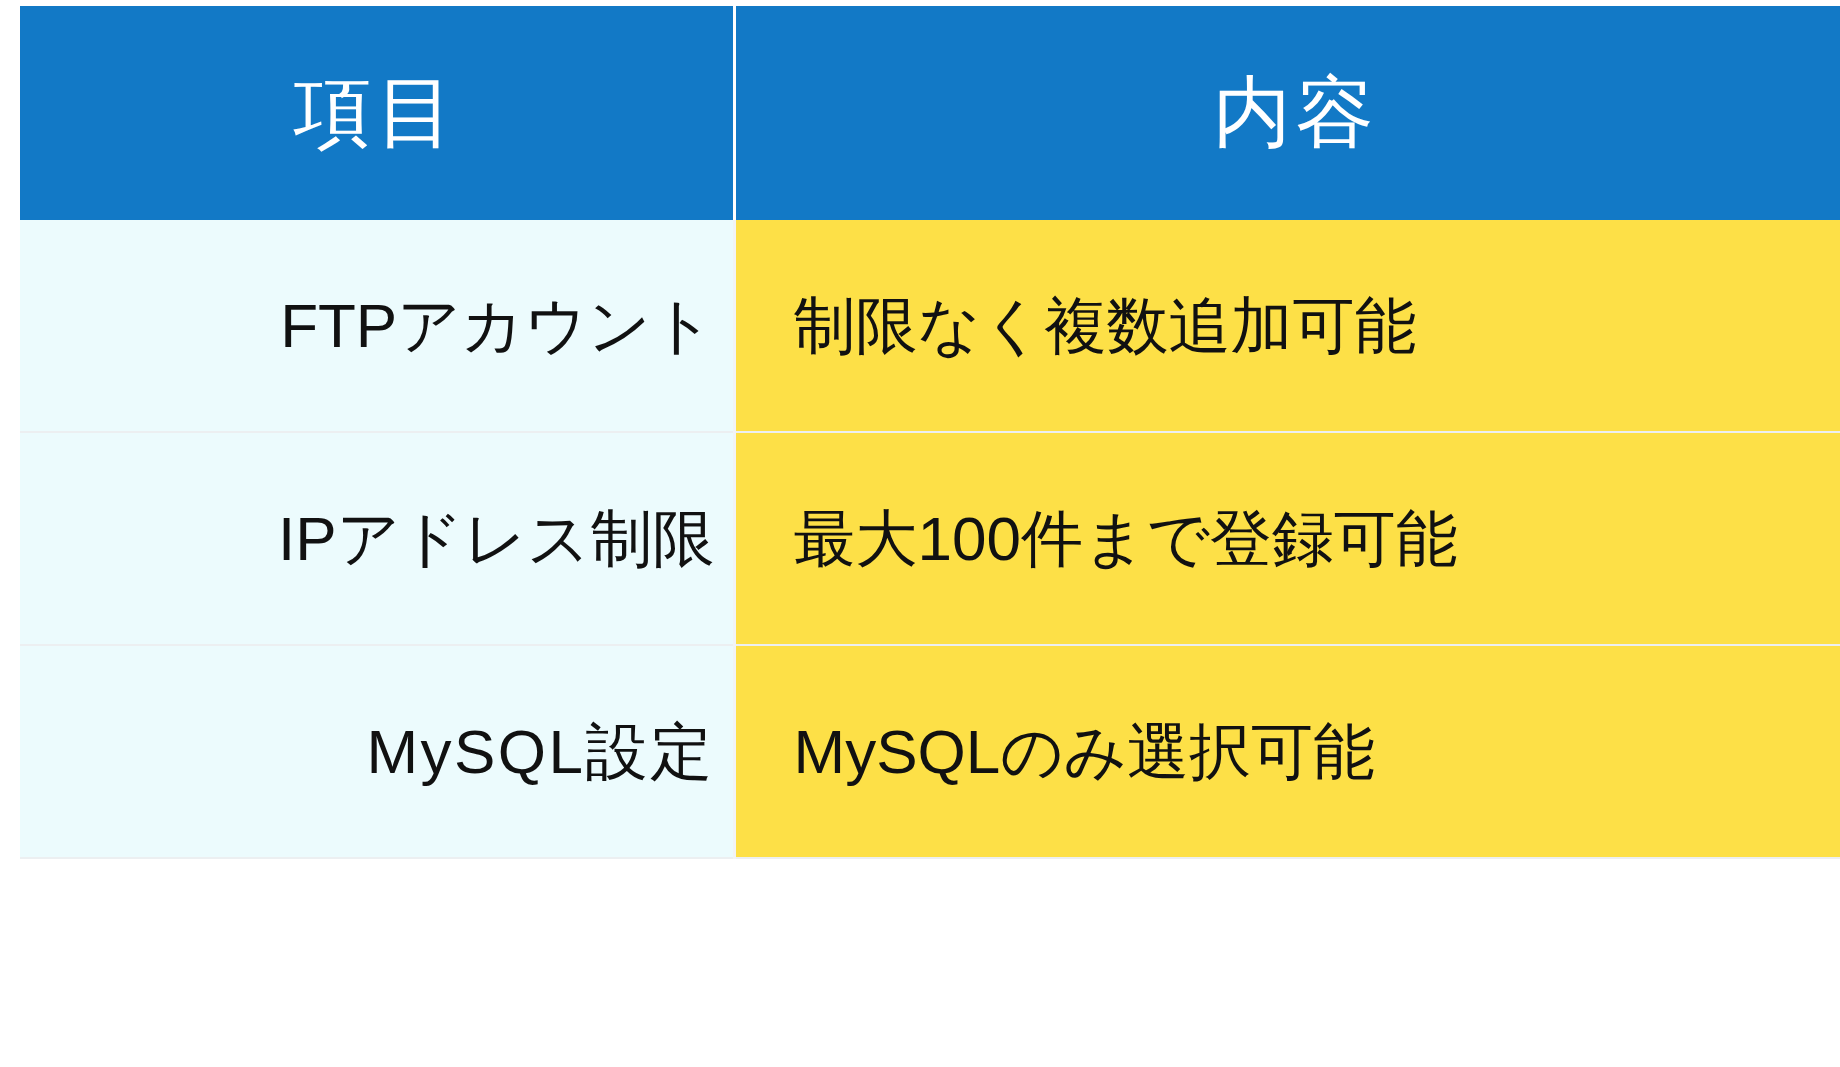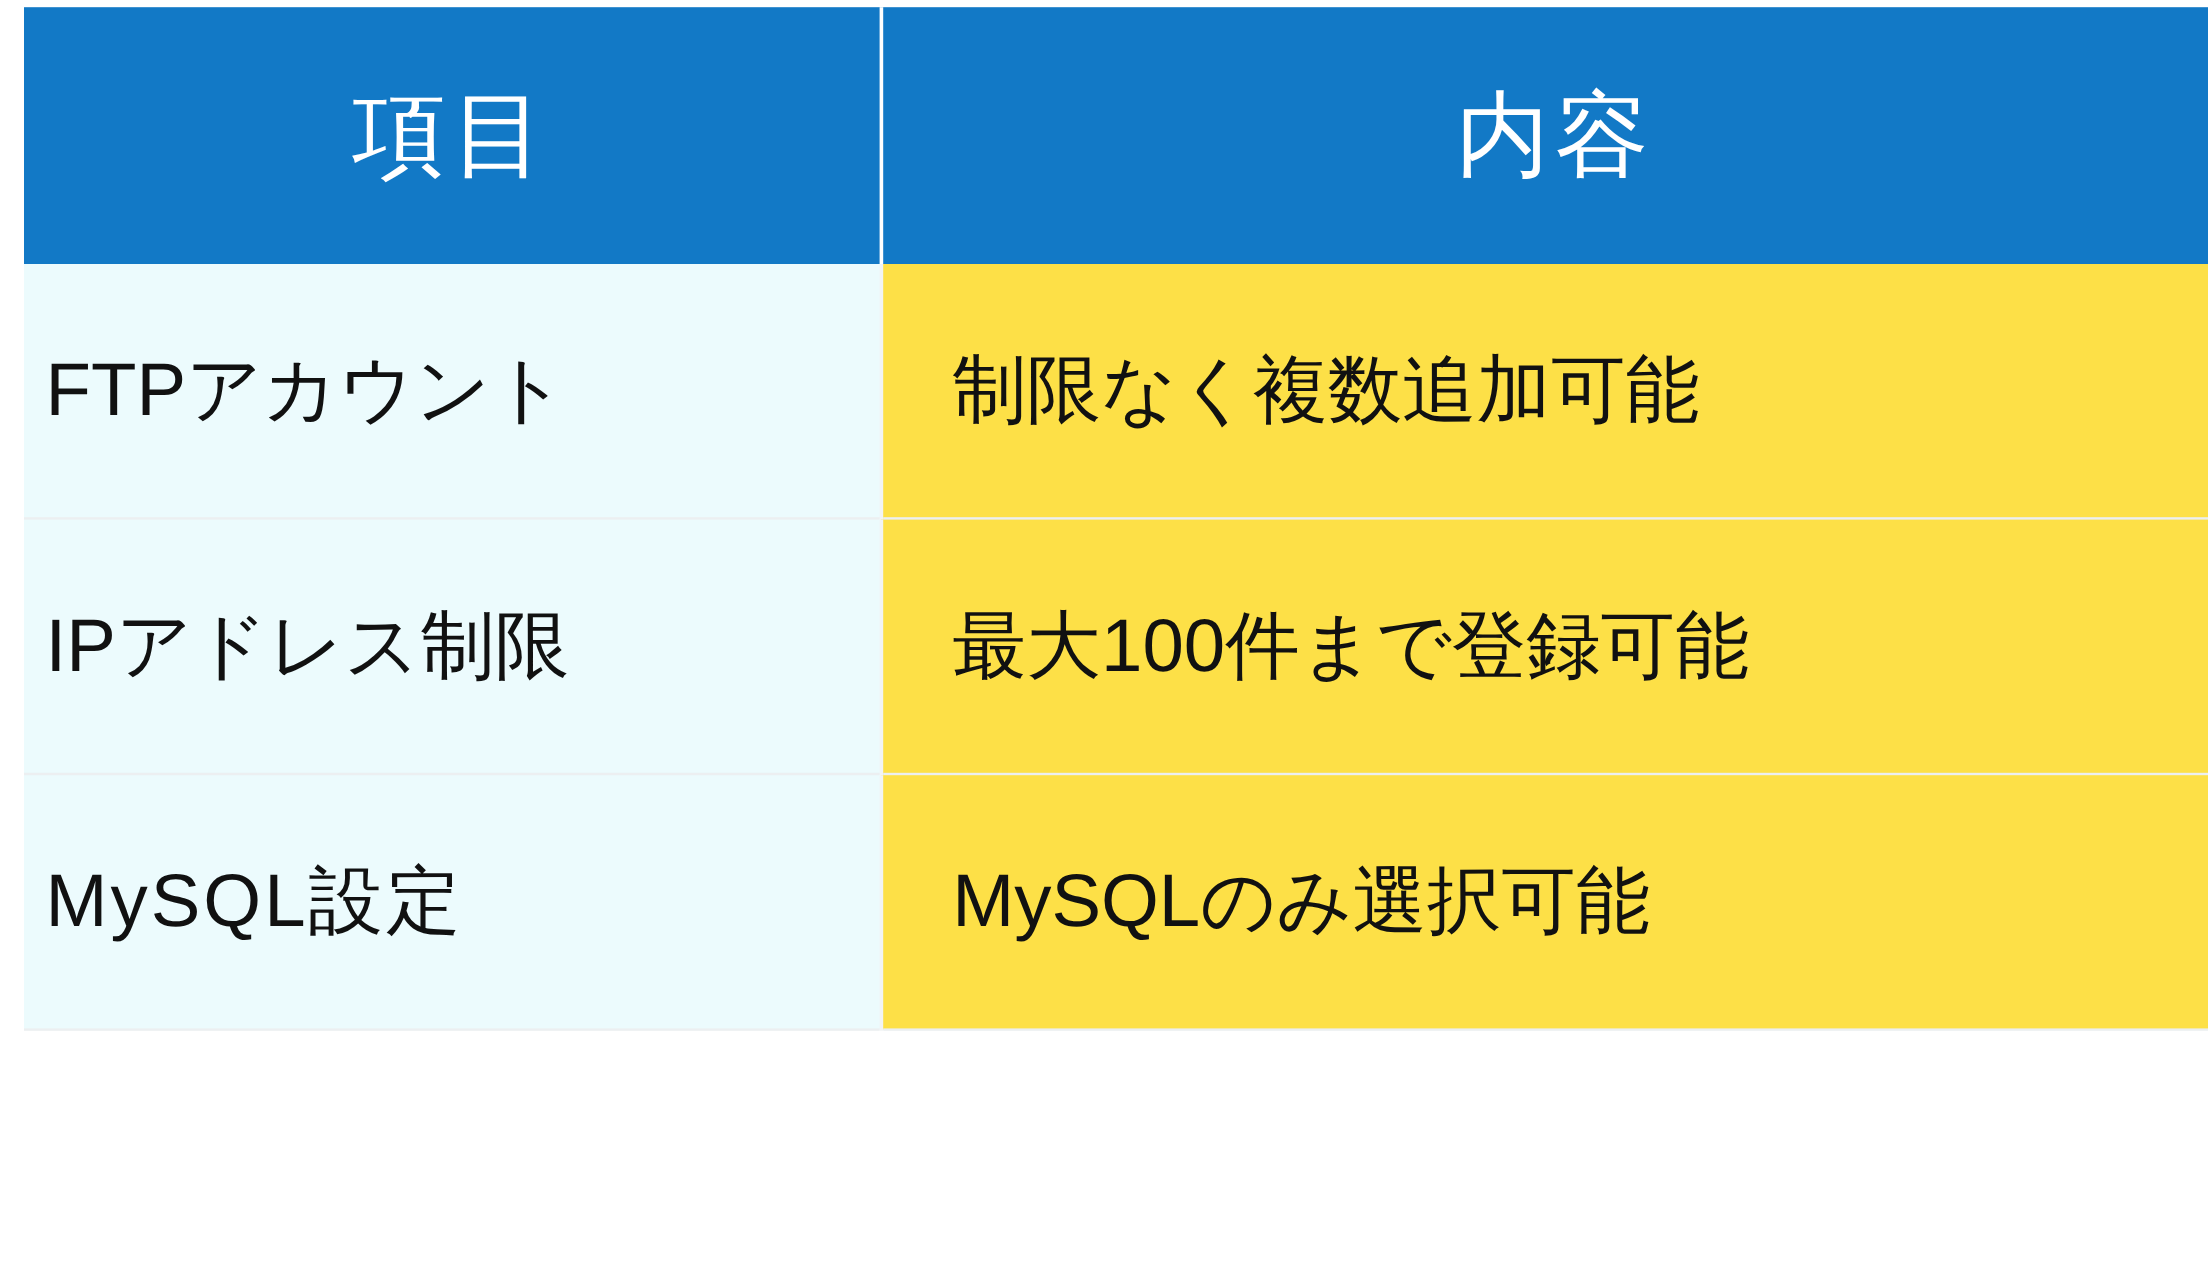--- a/index.html
+++ b/index.html
@@ -61,21 +61,21 @@
     color: #111111;
     border-bottom: 2px solid #eceff1;
     border-top: 0;
   }
   tbody tr.spec-row:last-child td {
     border-bottom: 2px solid #eceff1;
   }
 
   tbody td.cell-item {
     background: #ecfbfd;
-    text-align: left;
+    text-align: right;
     padding: 0 18px;
     border-right: 3px solid #f2f4f5;
   }
   tbody td.cell-content {
     background: #fde047;
     text-align: left;
     padding: 0 18px 0 58px;
   }
 
   tbody tr.spec-row.row-3 td.cell-item .cell-text,

